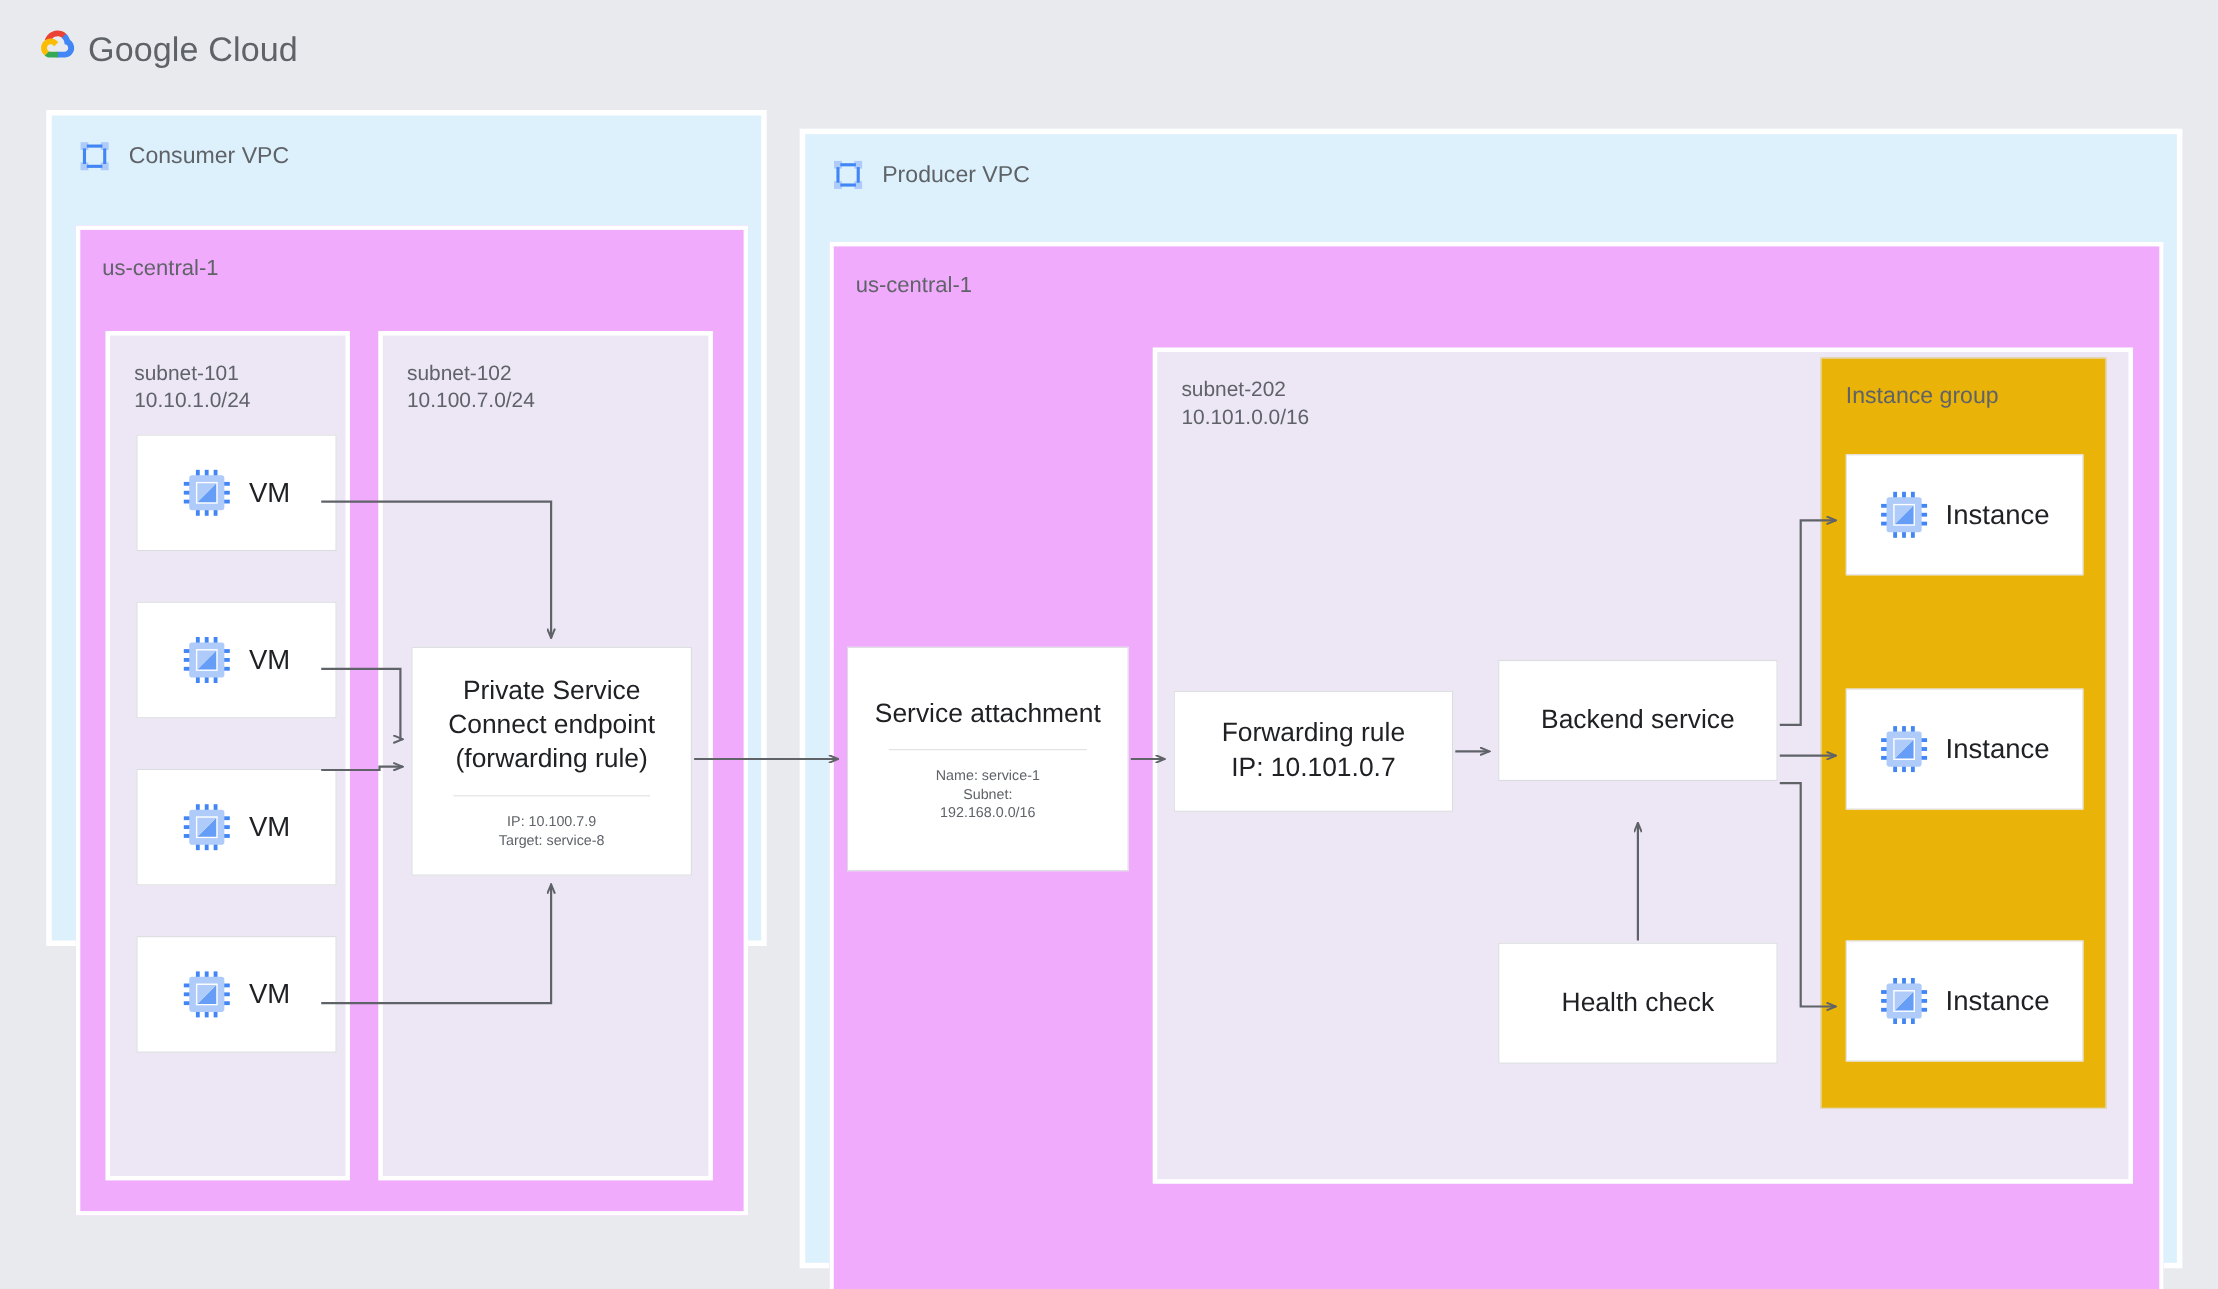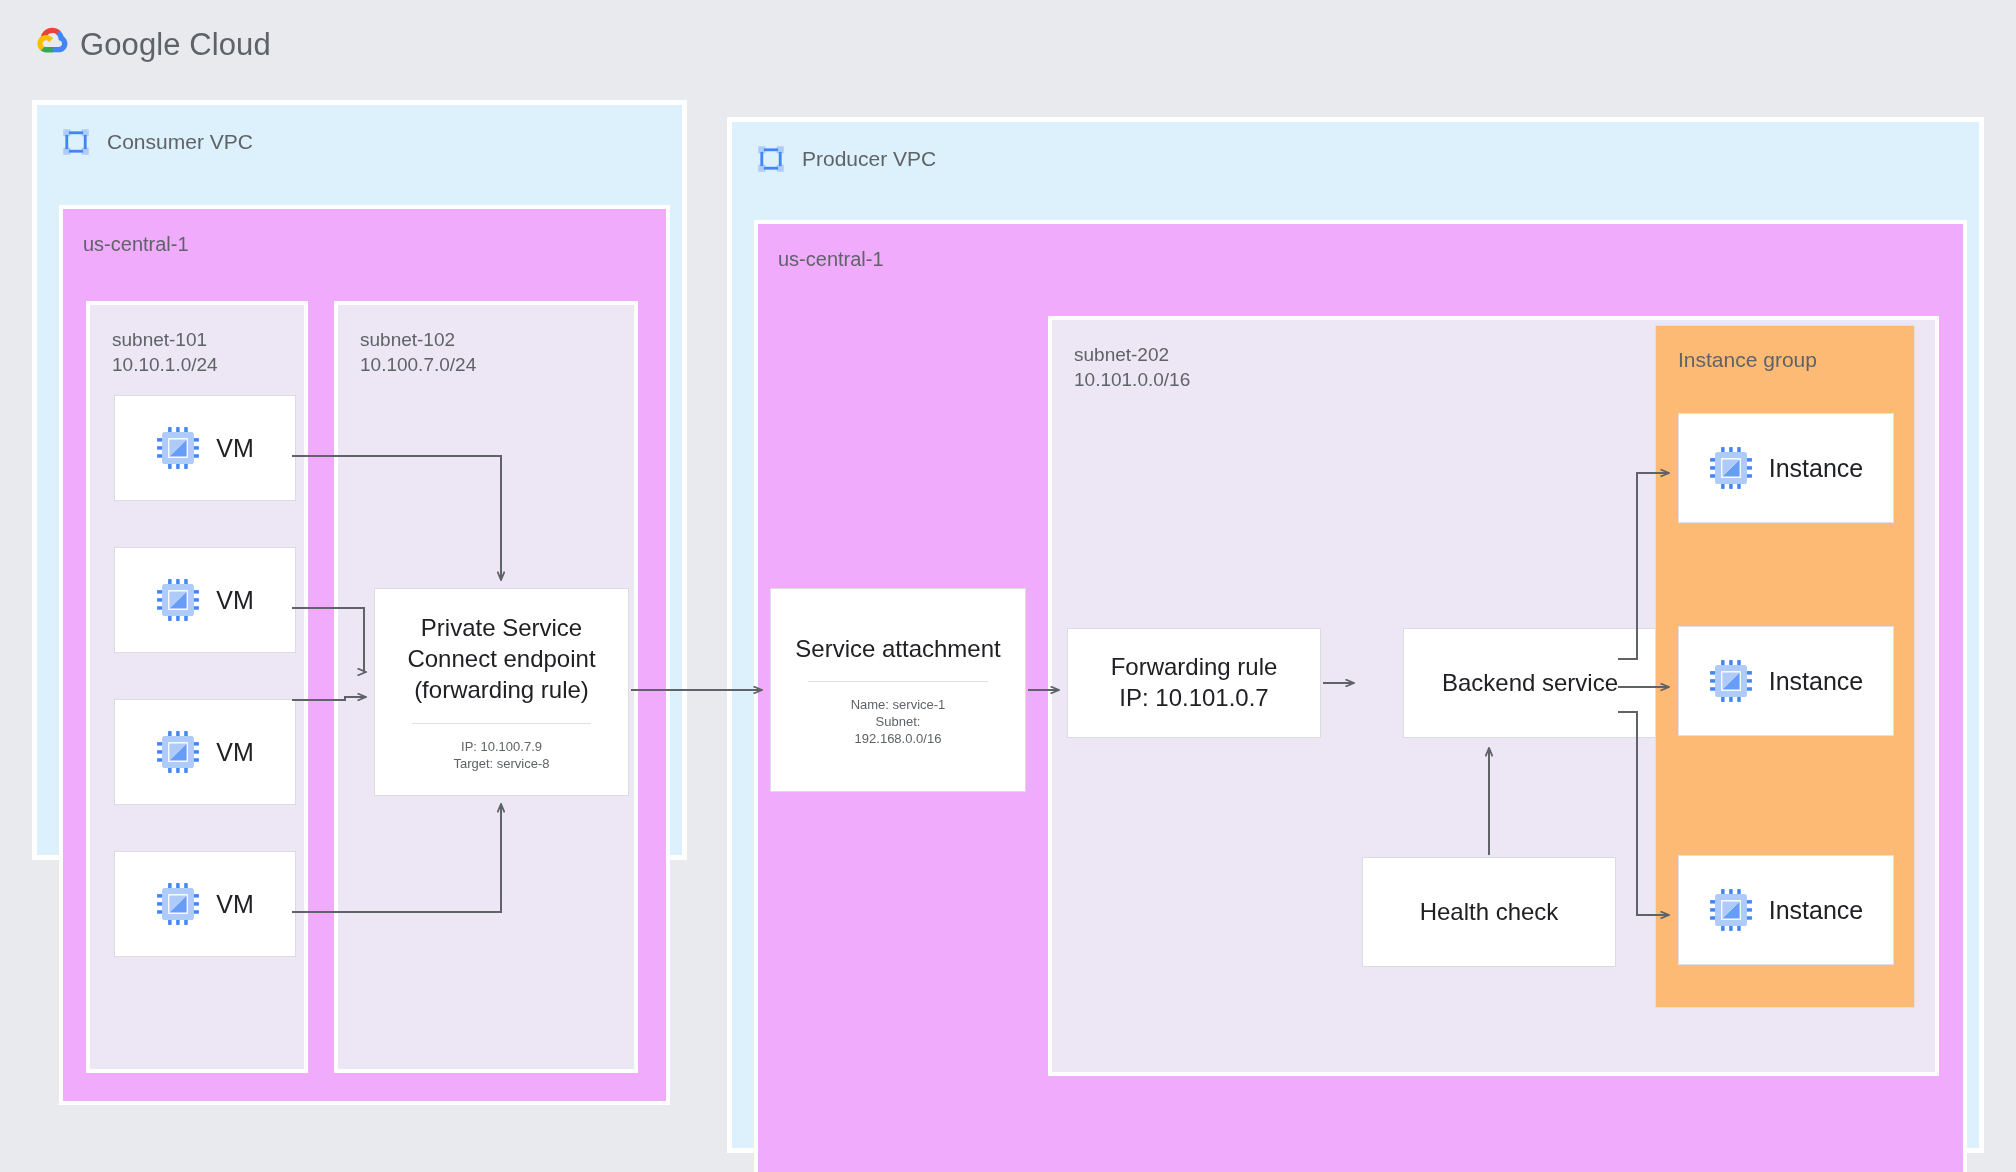--- a/index.html
+++ b/index.html
@@ -53,21 +53,21 @@
     position:absolute;background:#ffffff;border:1px solid #dadce0;box-sizing:border-box;
     display:flex;flex-direction:column;align-items:center;justify-content:center;
     padding:14px 12px;
   }
   .card-title{font-size:24px;color:#202124;text-align:center;line-height:1.3;}
   .card-rule{width:78%;height:1px;background:#e0e0e0;margin:17px 0 14px 0;}
   .card-meta{font-size:13px;color:#5f6368;text-align:center;line-height:1.32;}
 
   
   .group{
-    position:absolute;background:#fdba74;border:1px solid #e0e0e0;box-sizing:border-box;
+    position:absolute;background:#eab308;border:1px solid #e0e0e0;box-sizing:border-box;
   }
   .group-label{position:absolute;left:22px;top:22px;font-size:21px;color:#5f6368;white-space:nowrap;}
 
   
   #wires{position:absolute;left:0;top:0;width:2016px;height:1172px;pointer-events:none;}
 </style>
 </head>
 <body>
 
 <div id="stage">
@@ -77,21 +77,21 @@
       <svg viewBox="0 0 48 48" width="46" height="46" aria-hidden="true">
         <path d="M28.6 13.2 31.4 10.4 31.6 9.2C26.5 4.6 18.4 5.1 13.9 10.3 12.6 11.7 11.7 13.5 11.2 15.3l1-.15 5.6-.92.43-.44c2.5-2.7 6.6-3.1 9.5-.75z" fill="#ea4335"></path>
         <path d="M35.1 15.2c-.64-2.4-1.97-4.5-3.8-6.1l-3.9 3.9c1.6 1.3 2.5 3.3 2.5 5.4v.7c1.93 0 3.5 1.57 3.5 3.5s-1.57 3.5-3.5 3.5h-7l-.7.71v4.2l.7.66h7c5.03.04 9.13-3.98 9.17-9.01.02-3.05-1.48-5.9-3.97-7.66z" fill="#4285f4"></path>
         <path d="M16.7 31.7h7v-5.6h-7c-.5 0-.98-.11-1.43-.32l-.99.31-2.82 2.8-.25.95c1.58 1.2 3.5 1.85 5.49 1.86z" fill="#34a853"></path>
         <path d="M16.7 13.5c-5.03.03-9.08 4.13-9.05 9.16.017 2.81 1.34 5.45 3.58 7.15l4.06-4.06c-1.76-.8-2.54-2.87-1.75-4.63s2.87-2.54 4.63-1.75c.78.35 1.4.98 1.75 1.75l4.06-4.06c-1.73-2.26-4.42-3.58-7.27-3.56z" fill="#fbbc04"></path>
       </svg>
     </span>
     <span id="gc-title">Google Cloud</span>
   </div>
 
-  <div class="vpc" style="left:32px;top:100px;width:655px;height:760px;">
+  <div class="vpc" style="left:42px;top:100px;width:655px;height:760px;">
     <div class="vpc-head">
       <span class="vpc-icon">
         <svg viewBox="0 0 24 24" width="34" height="34" aria-hidden="true">
           <rect x="3" y="3" width="5" height="5" fill="#aecbfa"></rect>
           <rect x="16" y="3" width="5" height="5" fill="#aecbfa"></rect>
           <rect x="3" y="16" width="5" height="5" fill="#aecbfa"></rect>
           <rect x="16" y="16" width="5" height="5" fill="#aecbfa"></rect>
           <rect x="7" y="4.5" width="10" height="2" fill="#4285f4"></rect>
           <rect x="7" y="17.5" width="10" height="2" fill="#4285f4"></rect>
           <rect x="4.5" y="7" width="2" height="10" fill="#4285f4"></rect>
@@ -261,21 +261,21 @@
   <div class="card" style="left:770px;top:588px;width:256px;height:204px;">
     <span class="card-title">Service attachment</span>
     <span class="card-rule"></span>
     <span class="card-meta"><span>Name: service-1</span><br><span>Subnet:</span><br><span>192.168.0.0/16</span></span>
   </div>
 
   <div class="node" style="left:1067px;top:628px;width:254px;height:110px;">
     <span class="node-title"><span>Forwarding rule</span><br><span>IP: 10.101.0.7</span></span>
   </div>
 
-  <div class="node" style="left:1362px;top:628px;width:254px;height:110px;margin-left:41px;">
+  <div class="node" style="left:1362px;top:600px;width:254px;height:110px;">
     <span class="node-title">Backend service</span>
   </div>
 
   <div class="node" style="left:1362px;top:857px;width:254px;height:110px;">
     <span class="node-title">Health check</span>
   </div>
 
   <div class="group" style="left:1655px;top:325px;width:260px;height:683px;">
     <span class="group-label">Instance group</span>
 

